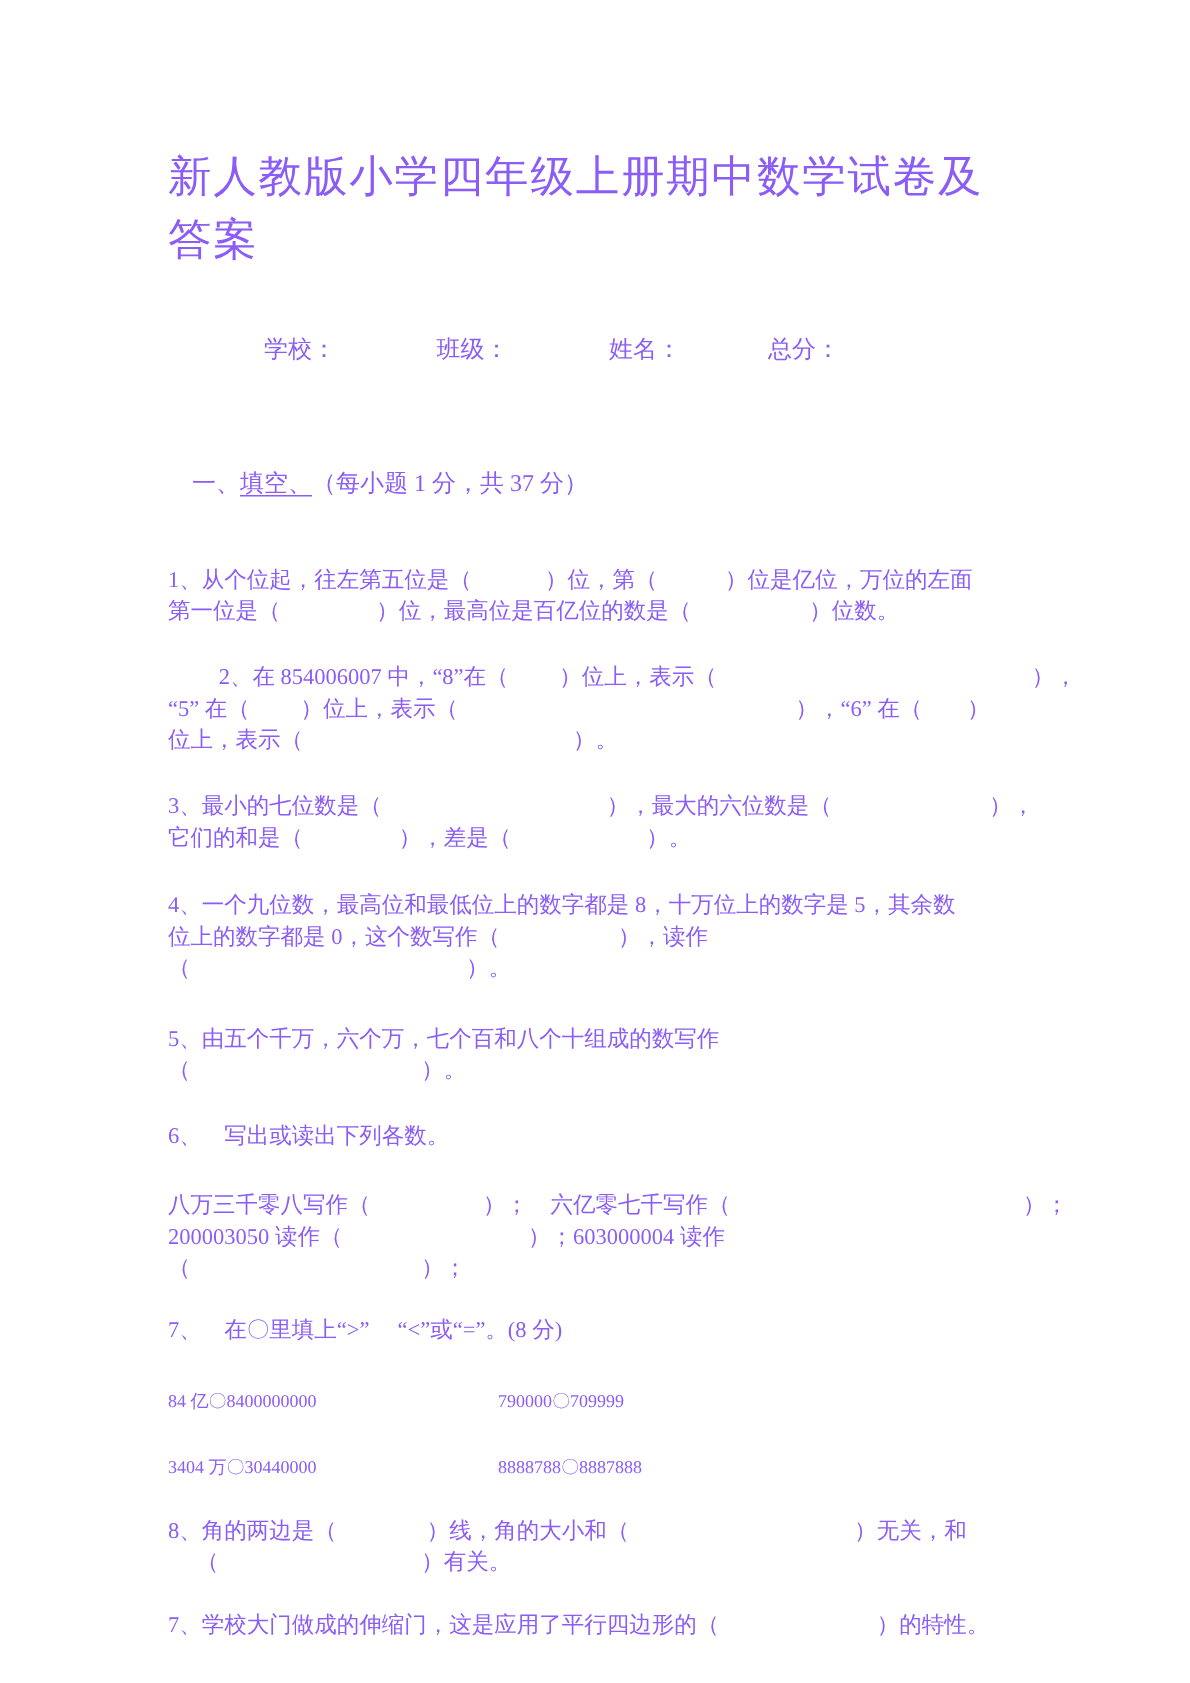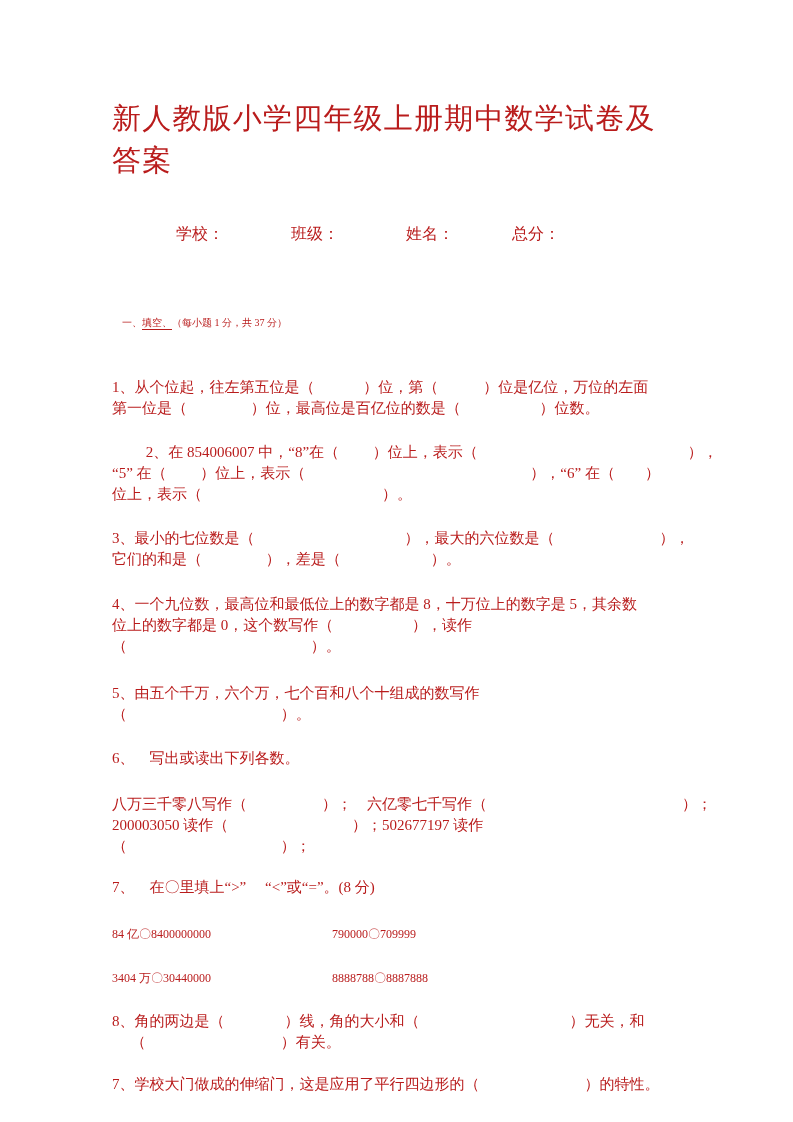--- a/index.html
+++ b/index.html
@@ -8,21 +8,21 @@
     background: #ffffff;
   }
   .page {
     position: relative;
     width: 793px;
     height: 1122px;
     background: #ffffff;
     box-sizing: border-box;
     padding: 97px 0 0 112px;
     overflow: hidden;
-    color: #b91c1c;
+    color: #8b5cf6;
     font-family: "Liberation Serif", "DejaVu Serif", serif;
   }
   .title {
     font-size: 29px;
     line-height: 42px;
     font-weight: 400;
     letter-spacing: 1.2px;
     margin: 0 0 21px 0;
   }
   .title .tline {
@@ -38,21 +38,21 @@
     font-size: 16px;
     line-height: 21px;
     padding-left: 48px;
     margin-bottom: 26px;
     white-space: pre;
   }
   .info-field { display: inline-block; }
   .info-field:nth-child(1), .info-field:nth-child(2) { margin-right: 67px; }
   .info-field:nth-child(3) { margin-right: 58px; }
   .section-line {
-    font-size: 10px;
+    font-size: 16px;
     line-height: 21px;
     white-space: pre;
     margin-bottom: 23px;
   }
   .u {
     text-decoration: underline;
     text-underline-offset: 3px;
   }
   .para { margin: 0; }
   .compare-row {
@@ -118,21 +118,21 @@
     <div class="line">5、由五个千万，六个万，七个百和八个十组成的数写作</div>
     <div class="line">（　　　　　　　　　　 ）。</div>
   </div>
 
   <div class="para mb25">
     <div class="line">6、　写出或读出下列各数。</div>
   </div>
 
   <div class="para mb20">
     <div class="line">八万三千零八写作（　　　　　）；　六亿零七千写作（　　　　　　　　　　　　　）；</div>
-    <div class="line">200003050 读作（　　　　　　　　 ）；502677197 读作</div>
+    <div class="line">200003050 读作（　　　　　　　　 ）；603000004 读作</div>
     <div class="line">（　　　　　　　　　　 ）；</div>
   </div>
 
   <div class="para mb26">
     <div class="line">7、　在〇里填上“&gt;”　 “&lt;”或“=”。(8 分)</div>
   </div>
 
   <div class="para compare-row mb23">
     <span class="col-left">84 亿〇8400000000</span><span>790000〇709999</span>
   </div>

